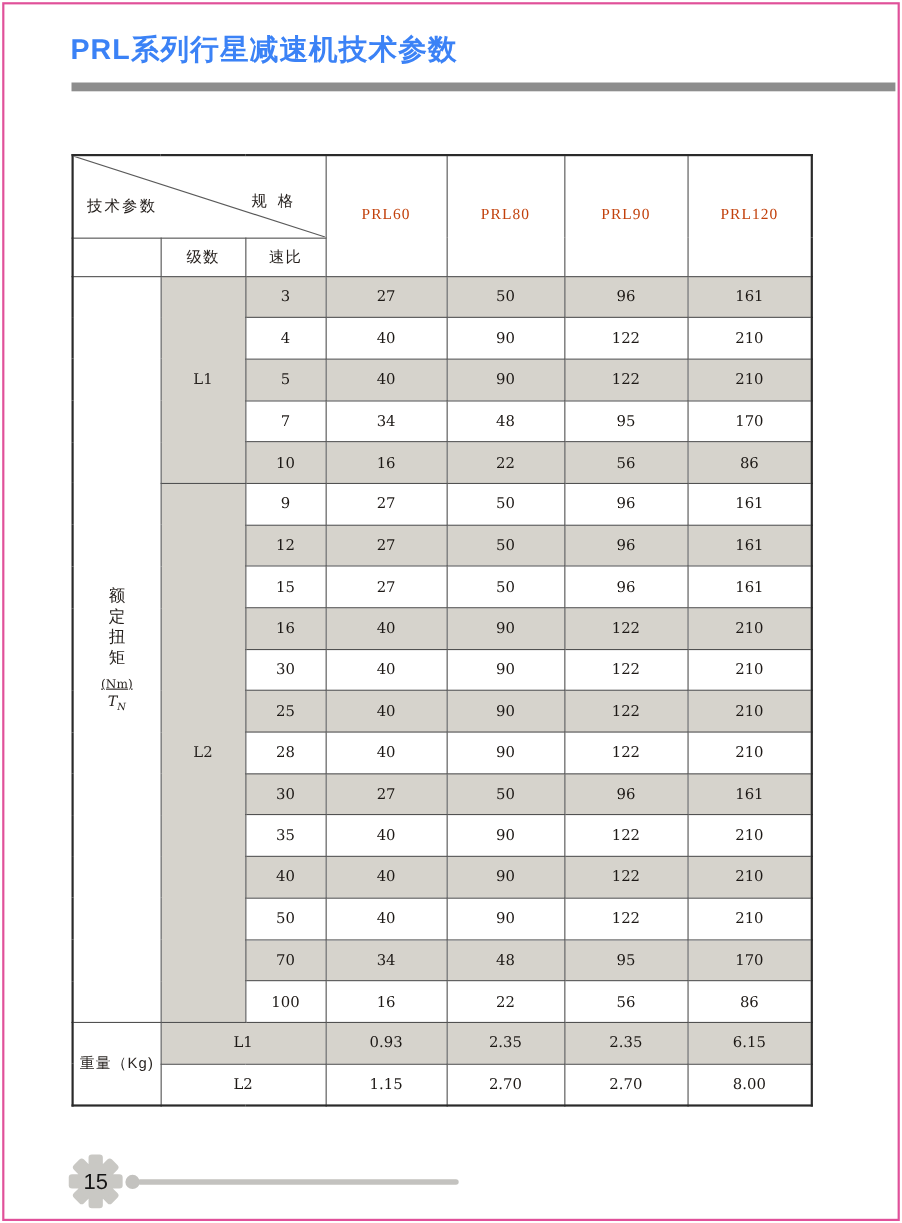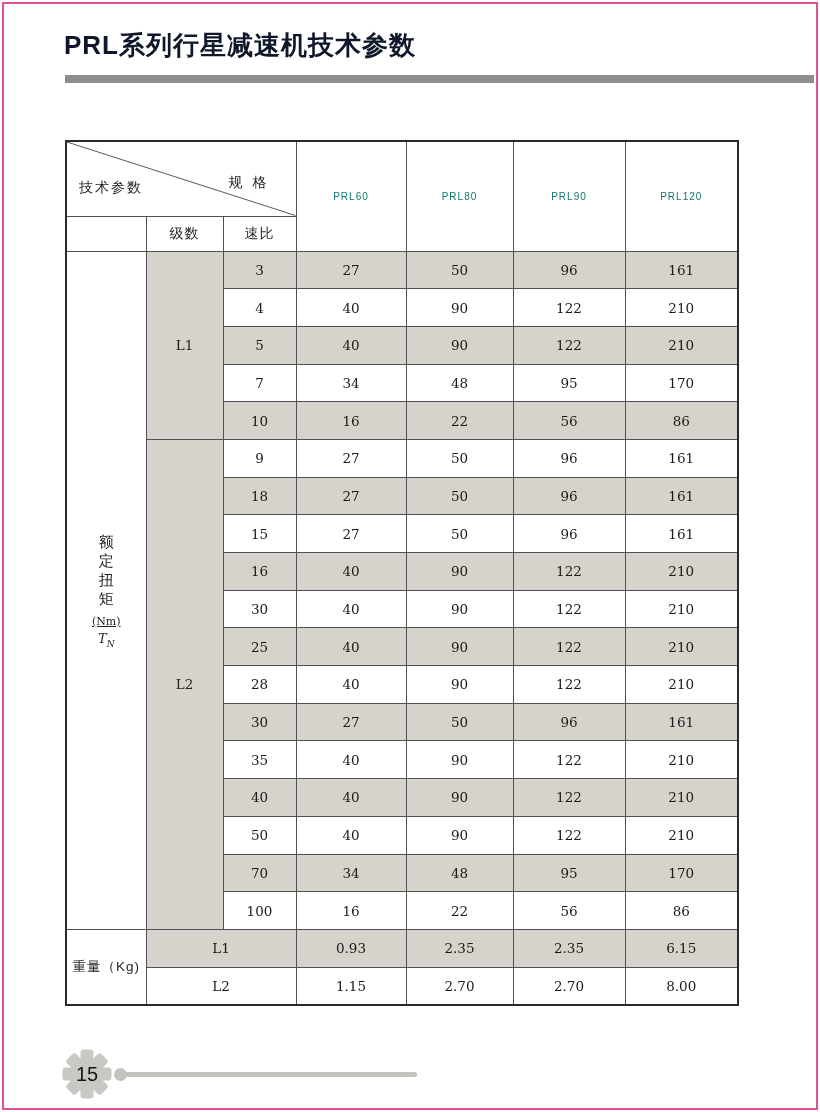--- a/index.html
+++ b/index.html
@@ -6,21 +6,21 @@
   body {
     width:820px; height:1112px; position:relative; overflow:hidden;
     background:#ffffff; color:#241f1c;
     font-family:"Liberation Sans", sans-serif;
   }
   .frame {
     position:absolute; inset:2px; border:2px solid #e0519a; pointer-events:none;
   }
   .page-title {
     position:absolute; left:64px; top:28px;
-    font-size:26px; font-weight:bold; letter-spacing:1px; color:#0f172a;
+    font-size:26px; font-weight:bold; letter-spacing:1px; color:#3b82f6;
     white-space:nowrap;
   }
   .title-rule {
     position:absolute; left:65px; top:75px; width:749px; height:8px; background:#8d8d8d;
   }
 
   
   .spec-table {
     position:absolute; left:65px; top:140px; width:672px;
     border-collapse:collapse; table-layout:fixed;
@@ -29,21 +29,21 @@
   .spec-table td, .spec-table th {
     border:1px solid #515151; text-align:center; vertical-align:middle;
     padding:0; font-weight:normal; overflow:hidden;
   }
   .header-row-1 { height:75px; }
   .header-row-2 { height:35px; }
   .data-row     { height:37.7px; }
   .weight-row   { height:38px; }
 
   .num { font-family:"DejaVu Serif", serif; font-size:13.5px; color:#1d1916; }
-  .prl-header { font-family:Liberation Sans, sans-serif; font-size:10px; letter-spacing:1px; color:#0f766e; }
+  .prl-header { font-family:Liberation Serif, serif; font-size:14px; letter-spacing:1px; color:#c2410c; }
   .sub-header { font-size:14px; letter-spacing:1px; }
 
   .corner-cell { position:relative; }
   .corner-svg  { position:absolute; inset:0; width:100%; height:100%; display:block; }
   .corner-tr {
     position:absolute; right:26px; top:12px; font-size:14px; letter-spacing:3px; white-space:nowrap;margin-top:20px;
   }
   .corner-bl {
     position:absolute; left:12px; top:37px; font-size:14px; letter-spacing:2px; white-space:nowrap;
   }
@@ -154,21 +154,21 @@
       </tr>
       <tr class="data-row">
         <td class="stage-cell" rowspan="13">L2</td>
         <td class="num">9</td>
         <td class="num">27</td>
         <td class="num">50</td>
         <td class="num">96</td>
         <td class="num">161</td>
       </tr>
       <tr class="data-row">
-        <td class="num shaded">18</td>
+        <td class="num shaded">12</td>
         <td class="num shaded">27</td>
         <td class="num shaded">50</td>
         <td class="num shaded">96</td>
         <td class="num shaded">161</td>
       </tr>
       <tr class="data-row">
         <td class="num">15</td>
         <td class="num">27</td>
         <td class="num">50</td>
         <td class="num">96</td>

